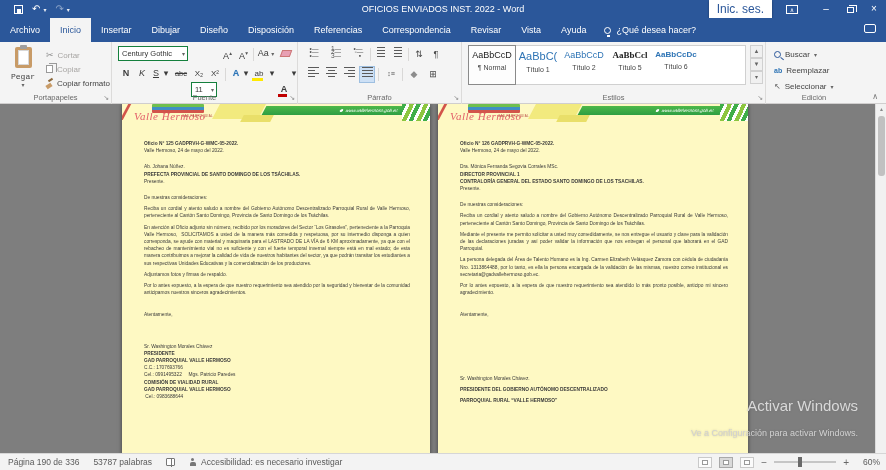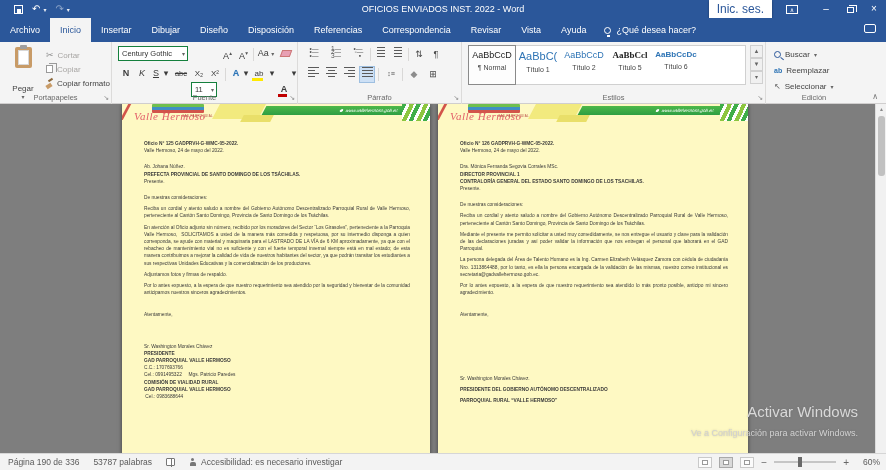--- a/index.html
+++ b/index.html
@@ -41,21 +41,21 @@
   .g-clip { left:0; width:112px; }
   .g-font { left:112px; width:186px; }
   .g-par  { left:298px; width:164px; }
   .g-sty  { left:462px; width:304px; }
   .g-edit { left:766px; width:96px; border-right:none; }
 
   .paste-btn { position:absolute; left:5px; top:4px; width:36px; height:54px; text-align:center; font-size:8px; color:#444; }
   .i-clipboard { display:inline-block; position:relative; width:17px; height:21px; background:#c89b67; border-radius:2px; margin-top:1px; }
   .i-clipboard .clip-top { position:absolute; left:5px; top:-2px; width:7px; height:4px; background:#9e9e9e; border-radius:1px; }
   .i-clipboard .clip-paper { position:absolute; left:3px; top:3px; width:11px; height:15px; background:#fff; border:1px solid #d8d8d8; }
-  .paste-btn .lbl { display:block; margin-top:14px; }
+  .paste-btn .lbl { display:block; margin-top:2px;font-family:Liberation Mono, monospace; }
   .paste-btn .caret { display:block; font-size:6px; color:#666; }
   .small-cmds { position:absolute; left:46px; top:6px; width:64px; }
   .scmd { display:flex; align-items:center; gap:4px; height:14px; font-size:8px; color:#444; white-space:nowrap; }
   .scmd.dim { color:#a8a6a4; }
   .scmd .ic { font-size:9px; color:#8c8c8c; }
   .i-copy { display:inline-block; width:7px; height:8px; border:1px solid #9a9a9a; position:relative; background:#fff; }
   .i-copy::after { content:""; position:absolute; left:2px; top:-3px; width:7px; height:8px; border:1px solid #9a9a9a; border-left:none; border-bottom:none; }
   .i-brush { display:inline-block; width:9px; height:9px; position:relative; }
   .i-brush::before { content:""; position:absolute; left:0; bottom:0; width:6px; height:4px; background:#c89b67; transform:rotate(-35deg); }
   .i-brush::after { content:""; position:absolute; right:0; top:0; width:5px; height:2px; background:#8c6a3f; transform:rotate(-35deg); }
@@ -132,21 +132,21 @@
   .pline.b { font-weight:bold; }
   .pline.j { text-align:justify; }
   .pline.sp { margin-top:4px; }
   .g1 { height:4px; min-height:4px; }
   .g2 { height:9px; min-height:9px; }
   .g3 { height:15px; min-height:15px; }
   .g4 { height:56px; min-height:56px; }
 
   .watermark { position:absolute; right:28px; bottom:15px; text-align:right; color:#d9d9d9; text-shadow:0 0 2px rgba(90,90,90,.35); }
   .wm1 { font-size:15px; }
-  .wm2 { font-size:9px; margin-top:8px; color:#d2d2d2; }
+  .wm2 { font-size:9px; margin-top:14px; color:#d2d2d2; }
 
   .vscroll { position:absolute; right:0; top:0; width:11px; height:349px; background:#f1f1f1; border-left:1px solid #dcdcdc; }
   .vs-up { position:absolute; top:0; left:0; width:11px; height:11px; font-size:5px; color:#8a8a8a; text-align:center; line-height:11px; }
   .vs-thumb { position:absolute; top:12px; left:2px; width:7px; height:60px; background:#c1c1c1; border-radius:3px; }
 
   
   .statusbar { position:absolute; left:0; top:453px; width:886px; height:22px; background:#f3f3f3; border-top:1px solid #d6d6d6; font-size:8.5px; color:#5a5a5a; }
   .sb-left { position:absolute; left:8px; top:0; height:16px; display:flex; align-items:center; gap:14px; }
   .sb-item { white-space:nowrap; display:flex; align-items:center; gap:4px; }
   .i-proof { display:inline-block; width:9px; height:8px; border:1px solid #777; border-radius:1px; position:relative; background:#fff; }

